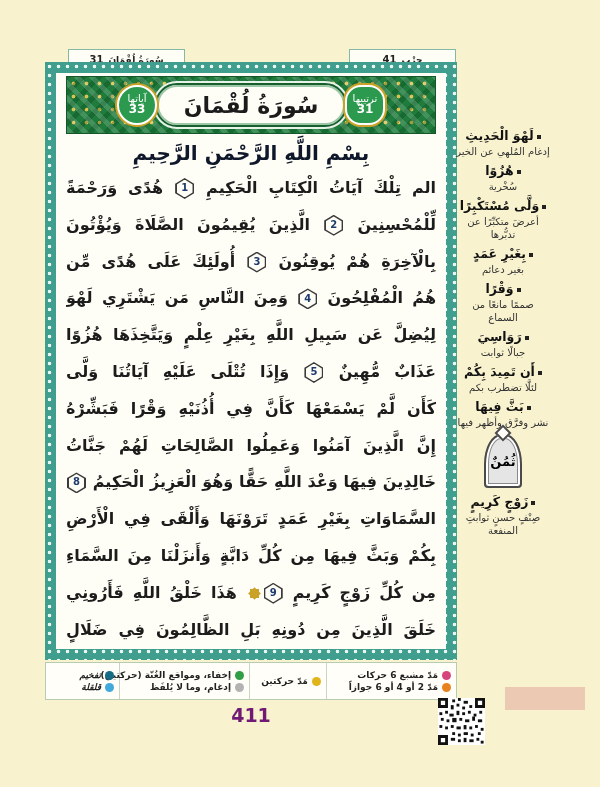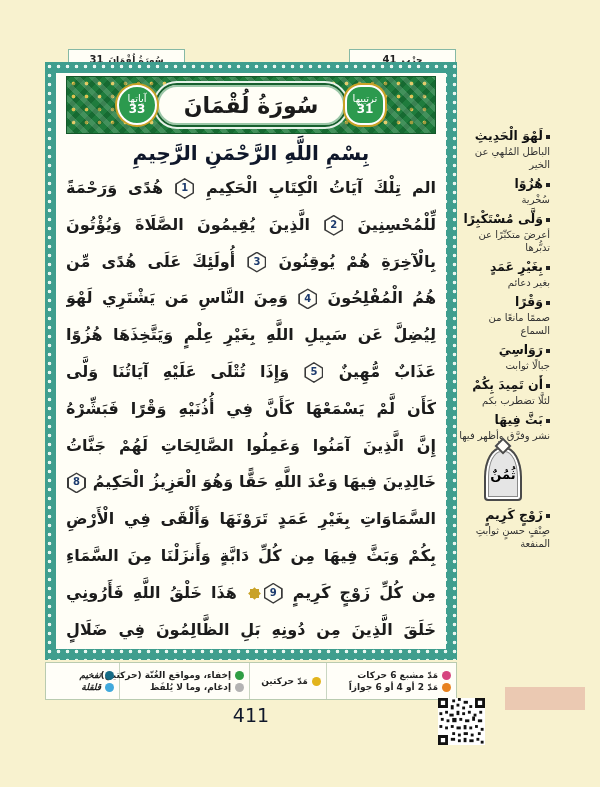--- a/index.html
+++ b/index.html
@@ -51,41 +51,41 @@
           background:#3a3a3a; clip-path:polygon(50% 0,100% 27%,100% 73%,50% 100%,0 73%,0 27%);
           position:relative; vertical-align:middle; margin:0 1px; }
   .ayah::before { content:""; position:absolute; inset:1.6px; background:#fffef6;
                   clip-path:polygon(50% 0,100% 27%,100% 73%,50% 100%,0 73%,0 27%); }
   .ayah-n { position:relative; font-size:10px; font-weight:bold; color:#1d3b6e; z-index:1; }
   .rub { position:relative; display:inline-block; width:11px; height:11px; margin:0 3px; vertical-align:middle; }
   .rub::before, .rub::after { content:""; position:absolute; inset:1px; background:#c9a227; }
   .rub::after { transform:rotate(45deg); }
 
   
-  .margin-col { left:456px; top:128px; width:94px; height:548px; direction:rtl; }
+  .margin-col { left:456px; top:128px; width:94px; height:548px; direction:rtl; text-align:center; }
   .margin-note { margin-bottom:5px; }
   .note-term { font-size:12.5px; font-weight:bold; color:#111; line-height:16px; }
   .note-meaning { font-size:10px; color:#333; line-height:13px; margin-top:1px; }
   .bullet { display:inline-block; width:4px; height:4px; background:#222; margin-left:3px; vertical-align:middle; }
   .thumn { width:38px; height:54px; margin:4px auto 6px; border:2px solid #4a4a4a;
            border-radius:17px 17px 4px 4px / 30px 30px 4px 4px; position:relative;
            display:flex; align-items:center; justify-content:center; font-size:13px; font-weight:bold;
            background:#e5e5e5; box-shadow:inset 0 0 0 2px #fff, inset 0 0 0 3px #8a8a8a; }
   .thumn::before { content:""; position:absolute; top:-9px; left:50%; transform:translateX(-50%) rotate(45deg);
                    width:8px; height:8px; border:2px solid #4a4a4a; background:#fffef8; }
 
   
   .legend { left:45px; top:662px; width:412px; height:38px; background:#fffef8; border:1px solid #b9cbb0; display:flex; direction:rtl; }
   .legend-col { display:flex; flex-direction:column; justify-content:center; gap:2px; padding:0 5px; border-left:1px solid #c9d6c2; }
   .legend-col:last-child { border-left:none; }
   .legend-item { display:flex; align-items:center; gap:4px; }
   .legend-dot { width:9px; height:9px; border-radius:50%; flex-shrink:0; }
   .legend-label { font-size:9px; font-weight:bold; color:#222; white-space:nowrap; }
 
-  .page-number { left:45px; top:704px; width:412px; text-align:center; font-size:19px; font-weight:normal; color:#0f172a; direction:ltr; }
+  .page-number { left:45px; top:704px; width:412px; text-align:center; font-size:19px; font-weight:bold; color:#701a75; direction:ltr; }
   .qr { left:438px; top:698px; width:47px; height:47px; }
   .salmon { left:505px; top:687px; width:80px; height:23px; background:#ebc9b2; }
 </style>
 </head>
 <body>
 
 <div class="screen">
 
   <div class="abs tab tab-left">
     <span class="t-label">سُورَةُ لُقْمَانَ</span>
@@ -144,21 +144,21 @@
             </span><span class="rub"></span><span> هَذَا خَلْقُ اللَّهِ فَأَرُونِي مَاذَا</span></div>
           <div class="quran-line"><span>خَلَقَ الَّذِينَ مِن دُونِهِ بَلِ الظَّالِمُونَ فِي ضَلَالٍ مُّبِينٍ </span></div>
         </div>
 
     </div>
   </div>
 
   <div class="abs margin-col">
       <div class="margin-note">
         <div class="note-term"><span class="bullet"></span><span>لَهْوَ الْحَدِيثِ</span></div>
-        <div class="note-meaning">الباطل المُلهي عن الخير</div>
+        <div class="note-meaning">إدغام المُلهي عن الخير</div>
       </div>
       <div class="margin-note">
         <div class="note-term"><span class="bullet"></span><span>هُزُوًا</span></div>
         <div class="note-meaning">سُخْرية</div>
       </div>
       <div class="margin-note">
         <div class="note-term"><span class="bullet"></span><span>وَلَّى مُسْتَكْبِرًا</span></div>
         <div class="note-meaning">أعرضَ متكبِّرًا عن تدبُّرها</div>
       </div>
       <div class="margin-note">

